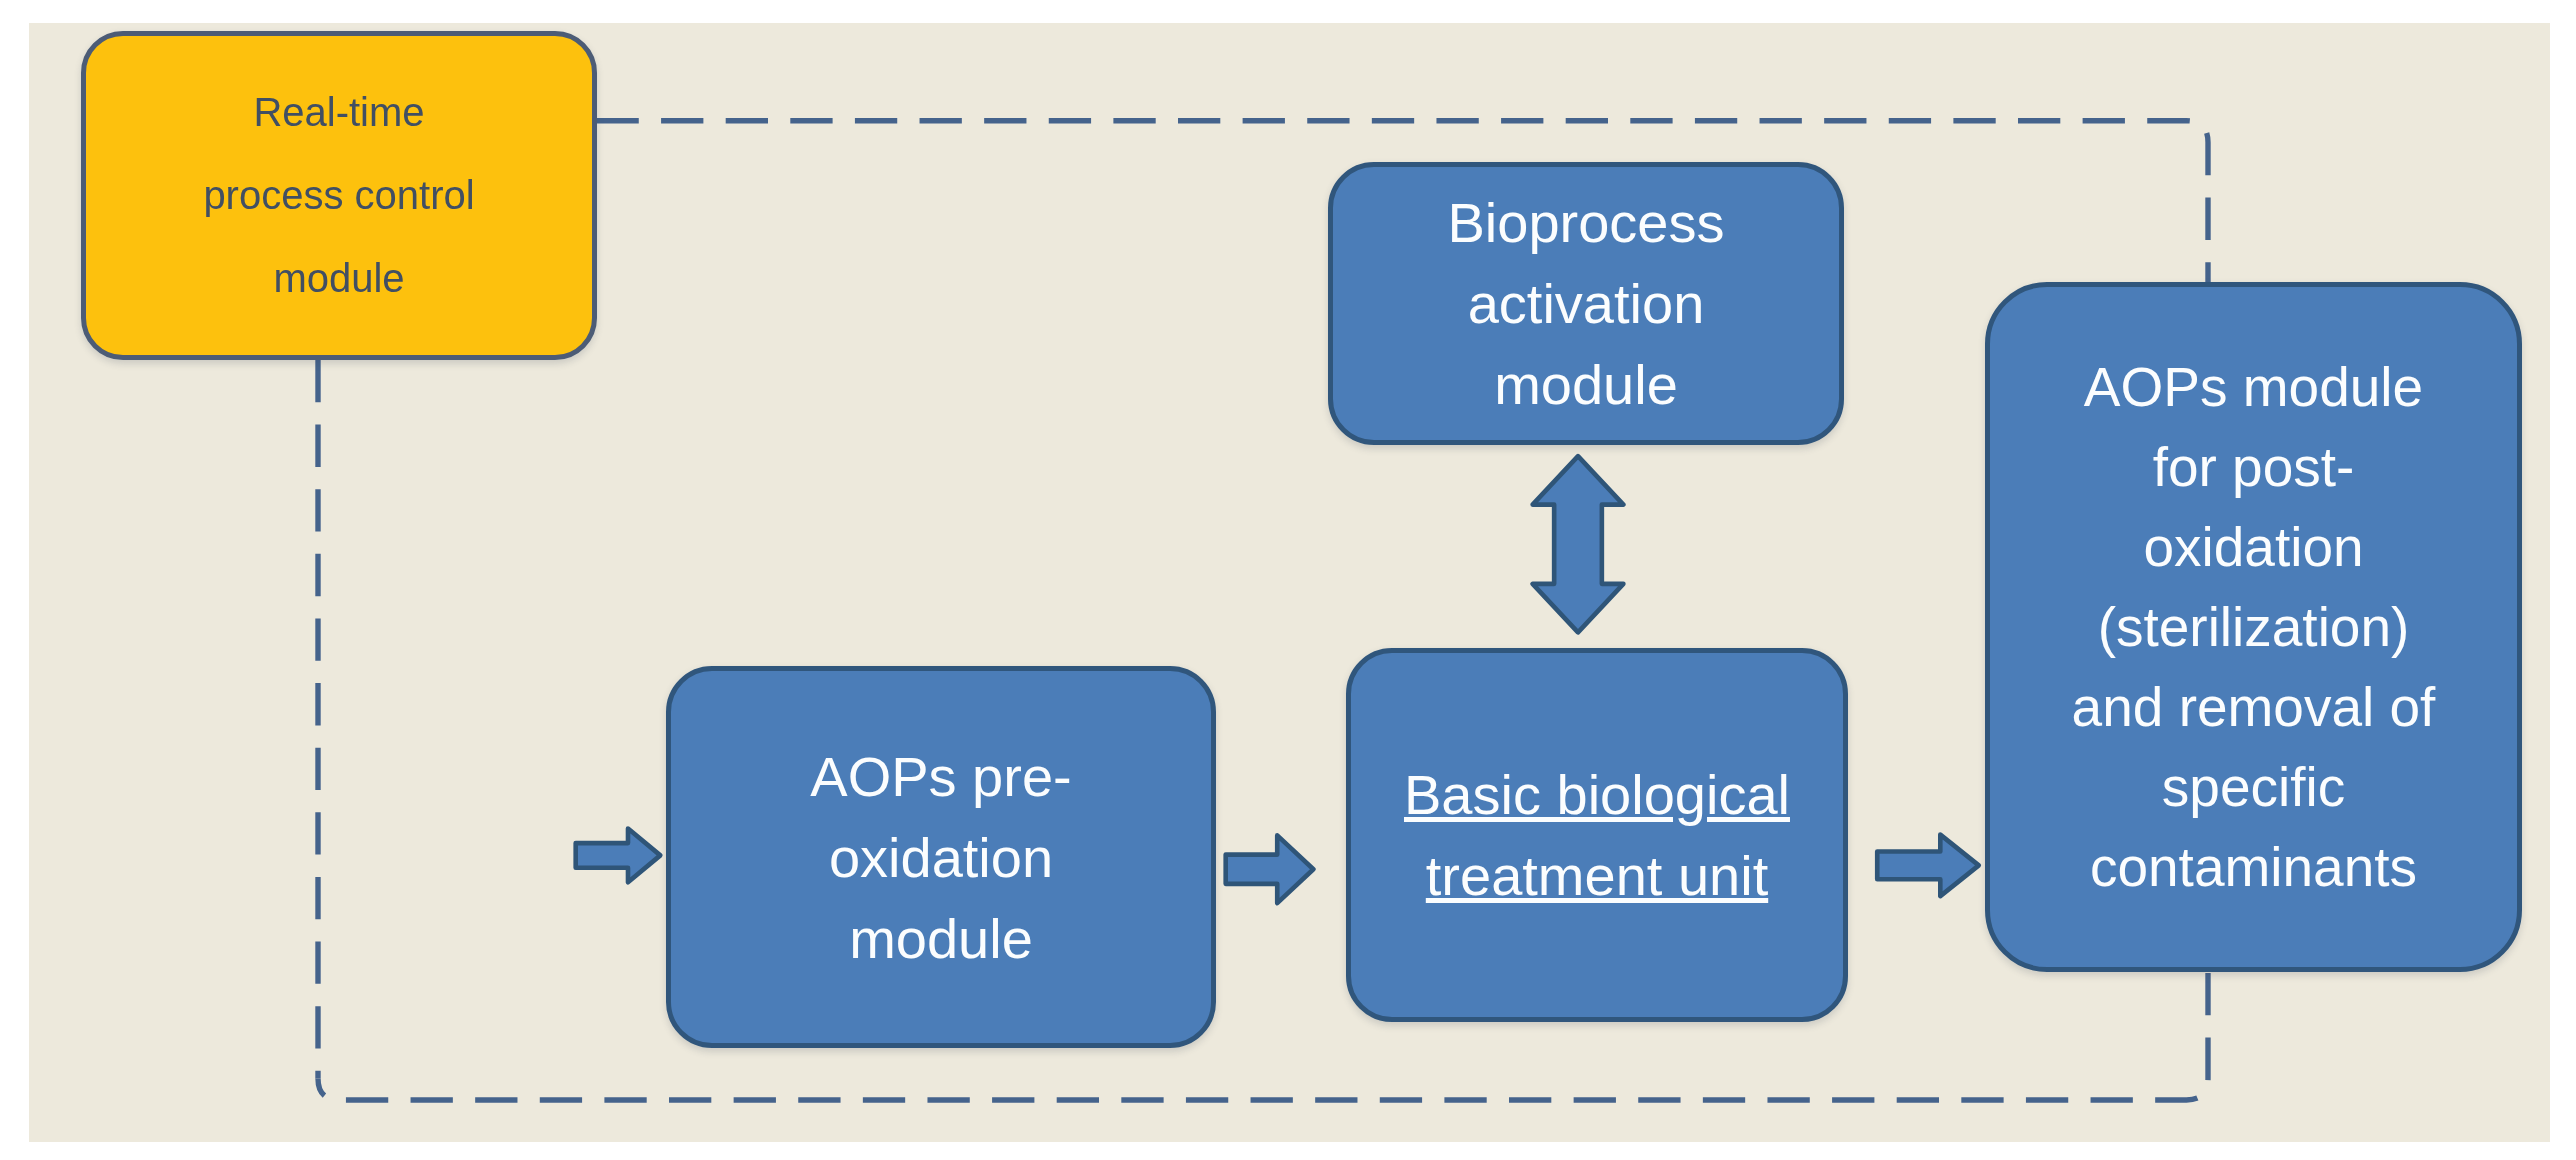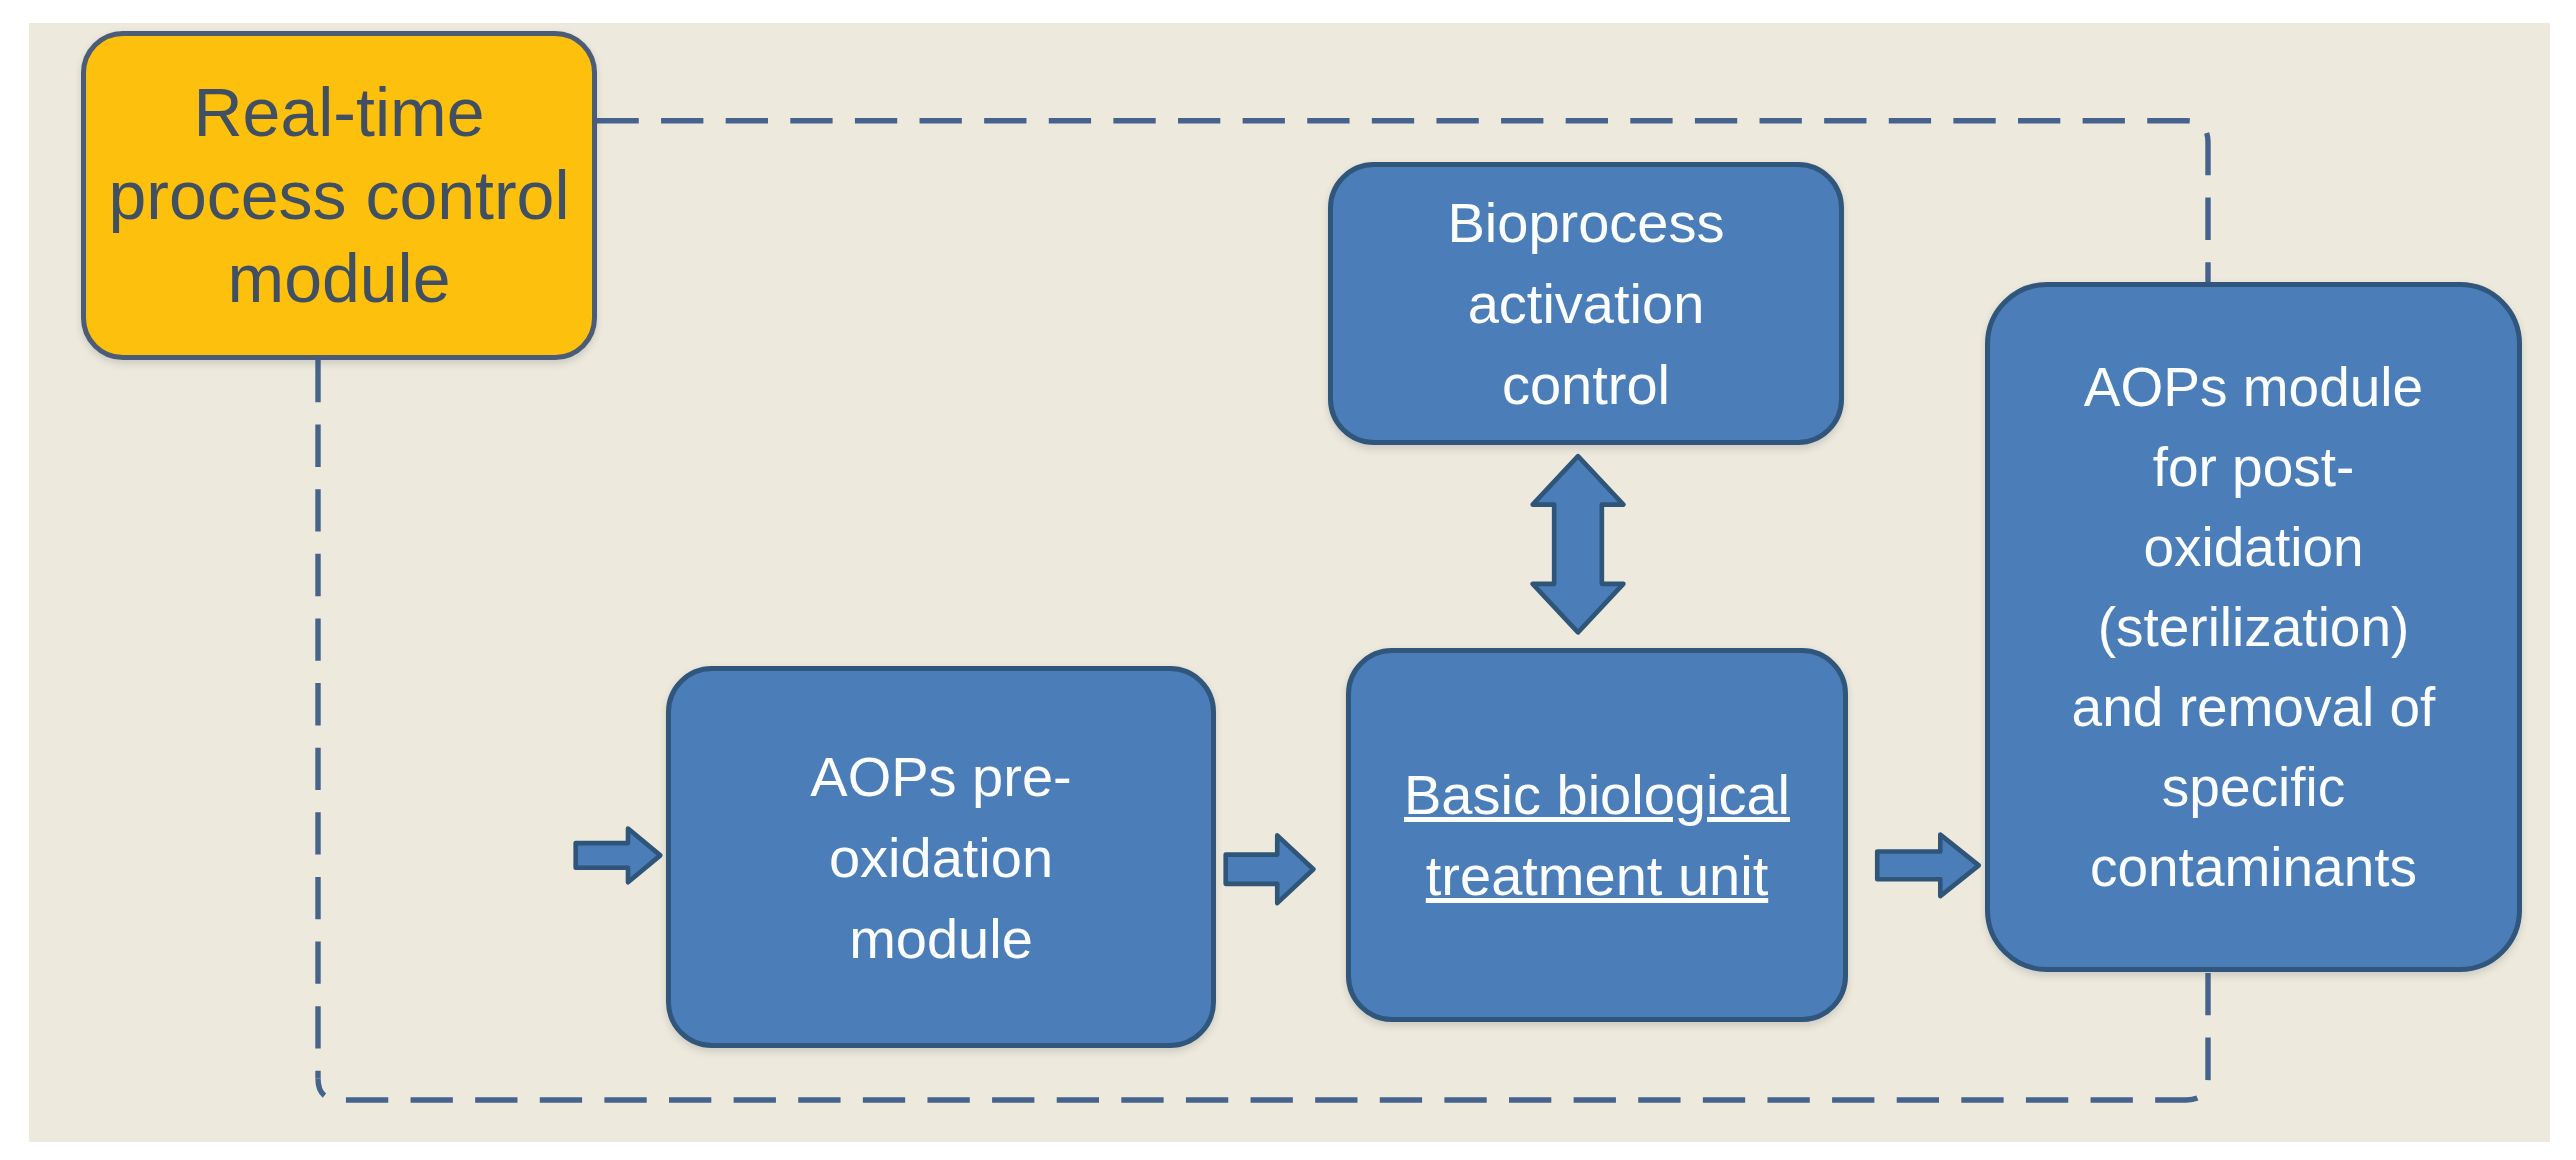--- a/index.html
+++ b/index.html
@@ -50,21 +50,21 @@
     box-shadow: 0 3.8px 7px rgba(60,70,90,0.18);
   }
   .node-label {
     white-space: pre-line;
     width: 100%;
   }
   .node.control {
     background: #FDC10D;
     border: 5.4px solid #4C5C76;
     color: #414F63;
-    font-size: 68px;
+    font-size: 40px;
     line-height: 83px;
     border-radius: 42px;
   }
   
   .node.control-module      { left: 81px;  top: 31px;  width: 516px; height: 329px; }
   .node.bioprocess          { left: 1328px; top: 162px; width: 516px; height: 283px; }
   .node.pretreatment        { left: 77px;  top: 649px; width: 492px; height: 388px; }
   .node.aops-pre            { left: 666px;  top: 666px; width: 550px; height: 382px; }
   .node.basic-bio           { left: 1346px; top: 648px; width: 502px; height: 374px; text-decoration: underline; }
   .node.aops-post           { left: 1985px; top: 282px; width: 537px; height: 690px; border-radius: 62px; font-size: 55px; line-height: 80px; }
@@ -89,21 +89,21 @@
 
   <div class="node control control-module">
     <div class="node-label">Real-time
 process control
 module</div>
   </div>
 
   <div class="node bioprocess">
     <div class="node-label">Bioprocess
 activation
-control</div>
+module</div>
   </div>
 
 
   <div class="node aops-pre">
     <div class="node-label">AOPs pre-
 oxidation
 module</div>
   </div>
 
   <div class="node basic-bio">

